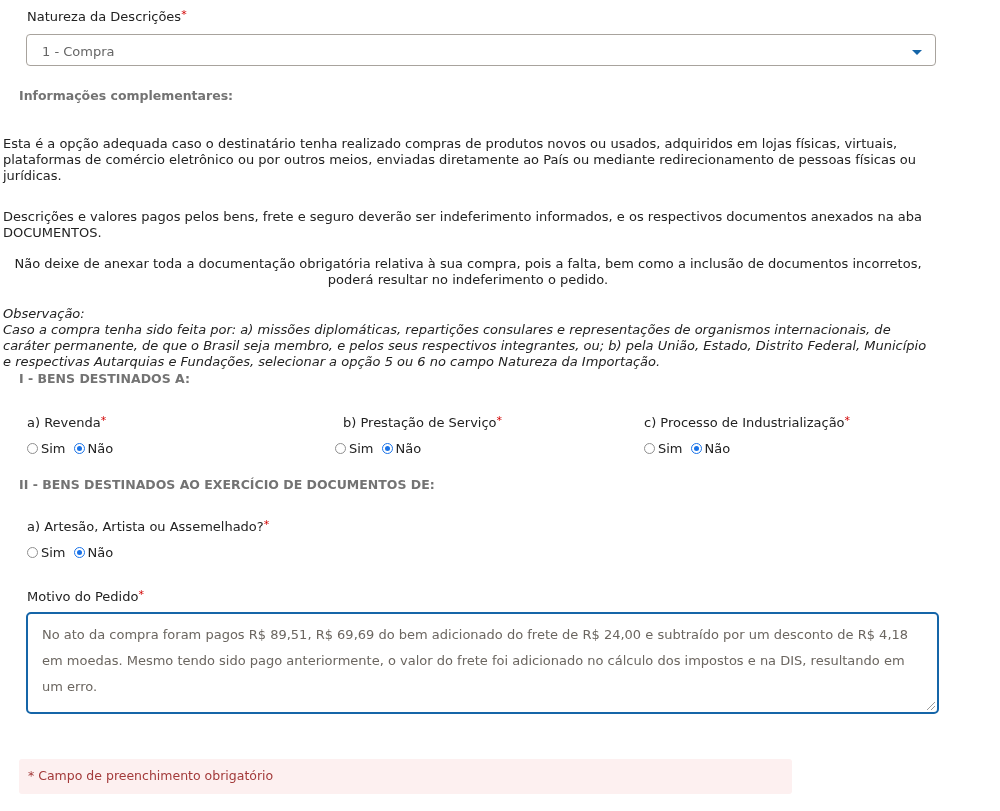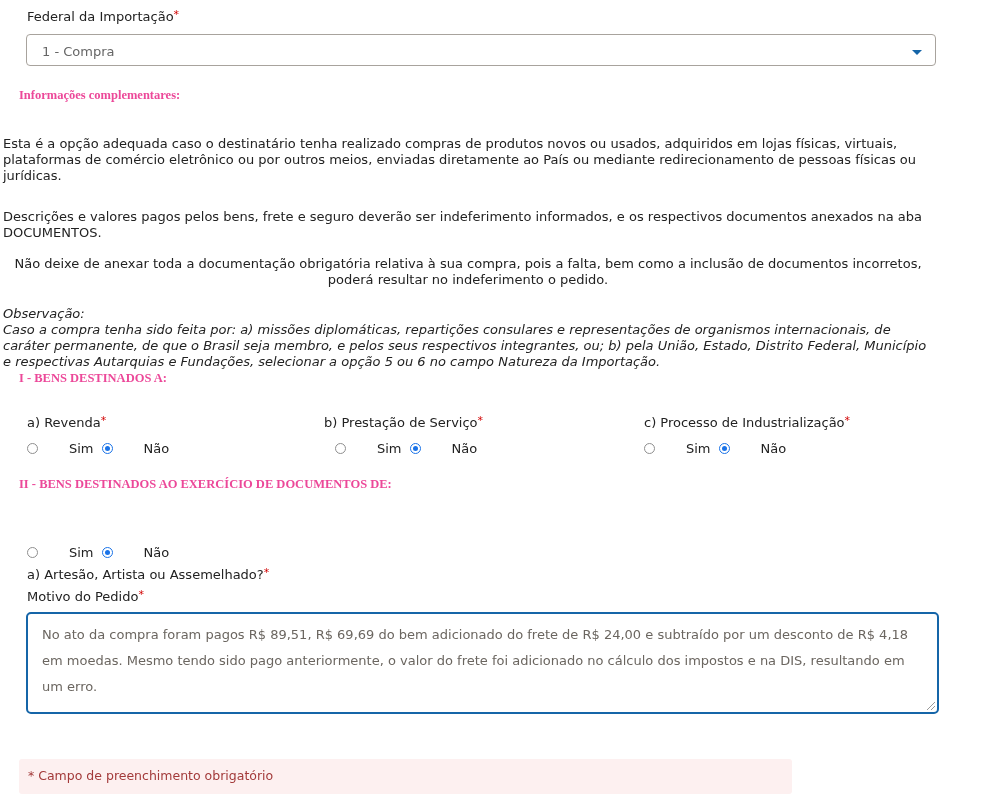--- a/index.html
+++ b/index.html
@@ -60,23 +60,22 @@
       width: 0; height: 0;
       border-left: 5px solid transparent;
       border-right: 5px solid transparent;
       border-top: 5px solid #1565a8;
     }
     .section-heading {
       position: absolute;
       left: 19px;
       font-size: 12.5px;
       font-weight: bold;
-      color: #ec4899;
+      color: #737373;
       white-space: nowrap;
-      font-family: Liberation Serif, serif;
     }
     .para {
       position: absolute;
       left: 3px;
       width: 930px;
       font-size: 13px;
       line-height: 16px;
       color: #222;
       margin-top: 20px;
     }
@@ -89,21 +88,20 @@
       align-items: center;
       font-size: 13px;
       color: #222;
       white-space: nowrap;
     }
     .radio-opt {
       display: flex;
       align-items: center;
       margin-right: 8px;
       cursor: pointer;
-      gap: 28px;
     }
     .radio {
       width: 11px;
       height: 11px;
       border-radius: 50%;
       border: 1px solid #8f8f8f;
       box-sizing: border-box;
       margin-right: 3px;
       position: relative;
       background: #fff;
@@ -157,21 +155,21 @@
       font-size: 12.5px;
       color: #a33a3a;
     }
   </style>
 </head>
 <body>
 
 <div class="wrap">
 
   <div class="field-label" style="left:27px; top:9px;">
-    <span>Federal da Importação</span><span class="req">*</span>
+    <span>Natureza da Descrições</span><span class="req">*</span>
   </div>
   <div class="select-box">
     <span class="select-value">1 - Compra</span>
     <span class="select-caret"></span>
   </div>
 
   <div class="section-heading" style="top:88px;">Informações complementares:</div>
   <div class="para" style="top:116px;">Esta é a opção adequada caso o destinatário tenha realizado compras de produtos novos ou usados, adquiridos em lojas físicas, virtuais, plataformas de comércio eletrônico ou por outros meios, enviadas diretamente ao País ou mediante redirecionamento de pessoas físicas ou jurídicas.</div>
   <div class="para" style="top:189px;">Descrições e valores pagos pelos bens, frete e seguro deverão ser indeferimento informados, e os respectivos documentos anexados na aba DOCUMENTOS.</div>
   <div class="para" style="top:236px;text-align:center;">Não deixe de anexar toda a documentação obrigatória relativa à sua compra, pois a falta, bem como a inclusão de documentos incorretos, poderá resultar no indeferimento o pedido.</div>
@@ -187,21 +185,21 @@
     <label class="radio-opt">
       <span class="radio"></span>
       <span>Sim</span>
     </label>
     <label class="radio-opt">
       <span class="radio checked"></span>
       <span>Não</span>
     </label>
   </div>
 
-  <div class="field-label" style="left:324px; top:415px;">
+  <div class="field-label" style="left:343px; top:415px;">
     <span>b) Prestação de Serviço</span><span class="req">*</span>
   </div>
   <div class="radio-group" style="left:335px; top:441px;">
     <label class="radio-opt">
       <span class="radio"></span>
       <span>Sim</span>
     </label>
     <label class="radio-opt">
       <span class="radio checked"></span>
       <span>Não</span>
@@ -217,21 +215,21 @@
       <span>Sim</span>
     </label>
     <label class="radio-opt">
       <span class="radio checked"></span>
       <span>Não</span>
     </label>
   </div>
 
   <div class="section-heading" style="top:477px;">II - BENS DESTINADOS AO EXERCÍCIO DE DOCUMENTOS DE:</div>
 
-  <div class="field-label" style="left:27px; top:519px;margin-top:48px;">
+  <div class="field-label" style="left:27px; top:519px;">
     <span>a) Artesão, Artista ou Assemelhado?</span><span class="req">*</span>
   </div>
   <div class="radio-group" style="left:27px; top:545px;">
     <label class="radio-opt">
       <span class="radio"></span>
       <span>Sim</span>
     </label>
     <label class="radio-opt">
       <span class="radio checked"></span>
       <span>Não</span>

